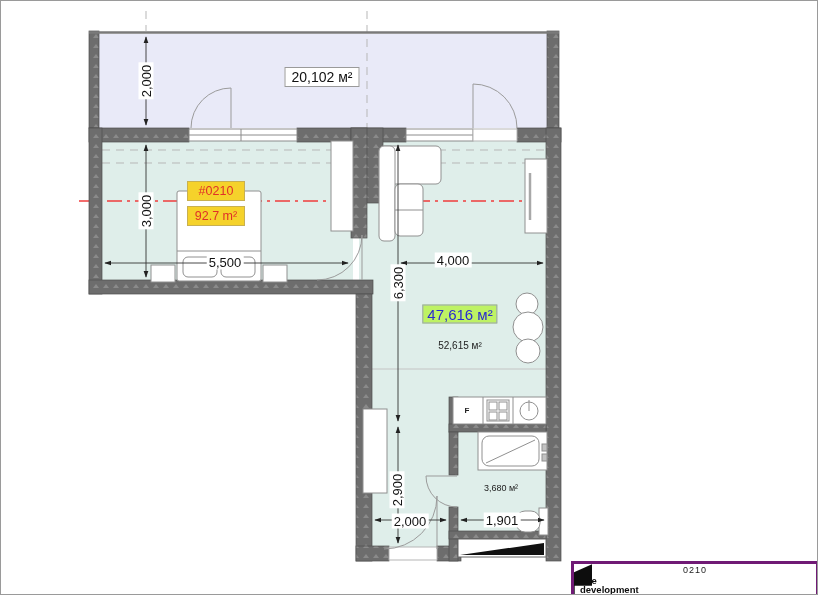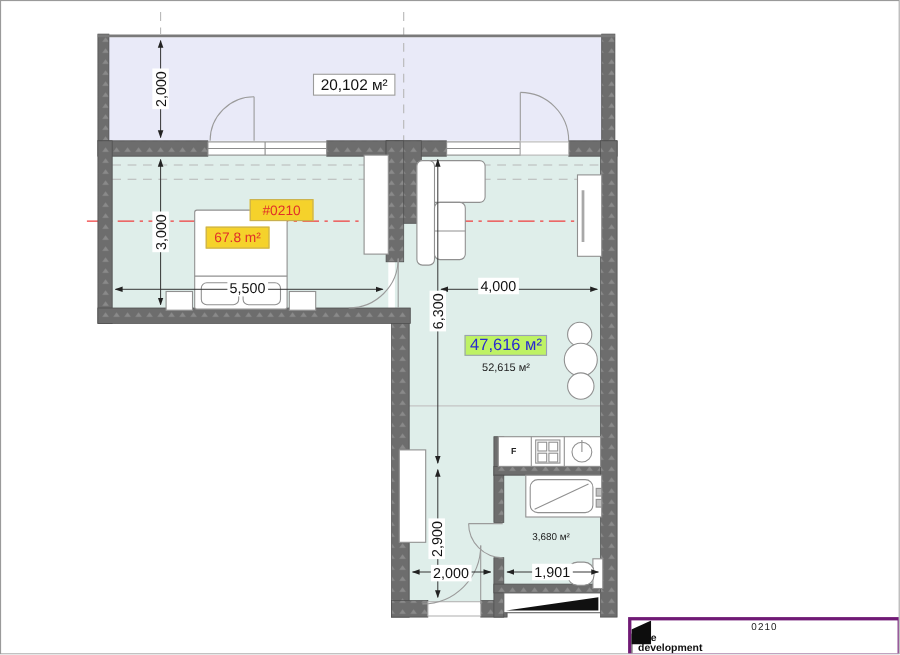--- a/index.html
+++ b/index.html
@@ -193,28 +193,28 @@
       <line x1="460" y1="519" x2="543" y2="519" marker-start="url(#arr)" marker-end="url(#arr)"></line>
     </g>
   </svg>
 
   <div class="lbl boxed" style="left:321px;top:76px;">20,102 м²</div>
 
   <div class="lbl rot" style="left:145px;top:80px;">2,000</div>
   <div class="lbl rot" style="left:145px;top:210px;">3,000</div>
   <div class="lbl" style="left:224px;top:261px;">5,500</div>
 
-  <div class="lbl tag" style="left:215px;top:190px;margin-left:40px;">#0210</div>
-  <div class="lbl tag" style="left:215px;top:215px;">67.8 m²</div>
+  <div class="lbl tag" style="left:215px;top:190px;">#0210</div>
+  <div class="lbl tag" style="left:215px;top:215px;">92.7 m²</div>
 
   <div class="lbl rot" style="left:397px;top:282px;">6,300</div>
   <div class="lbl" style="left:452px;top:259px;">4,000</div>
 
   <div class="lbl blueBox" style="left:459px;top:313px;">47,616 м²</div>
-  <div class="lbl sub" style="left:459px;top:334px;">52,615 м²</div>
+  <div class="lbl sub" style="left:459px;top:344px;">52,615 м²</div>
 
   <div class="lbl rot" style="left:396px;top:489px;">2,900</div>
   <div class="lbl" style="left:409px;top:520px;">2,000</div>
   <div class="lbl" style="left:501px;top:519px;">1,901</div>
 
   <div class="lbl tiny" style="left:500px;top:487px;">3,680 м²</div>
   <div class="lbl fr" style="left:466px;top:409px;">F</div>
 
   <div class="tblock">
     <div class="tcell-code">0210</div>

